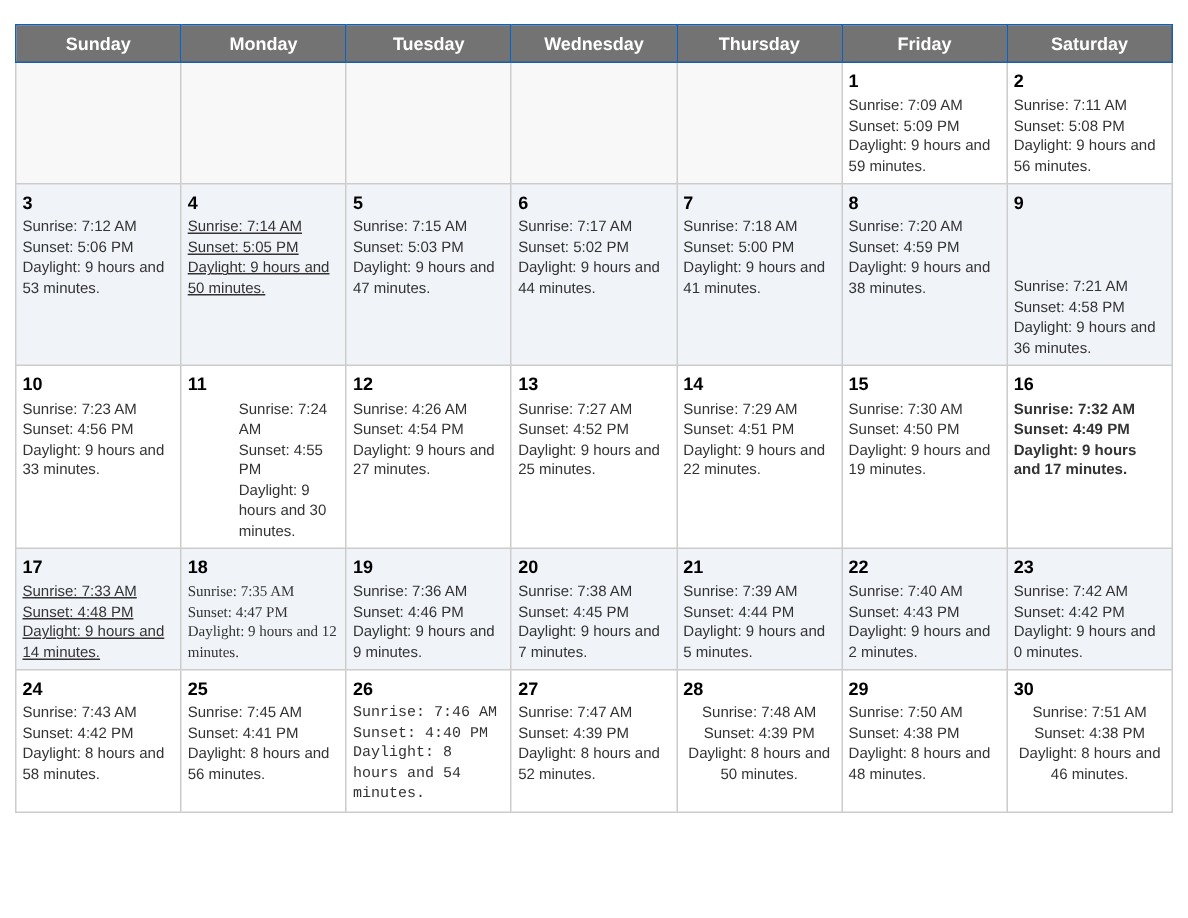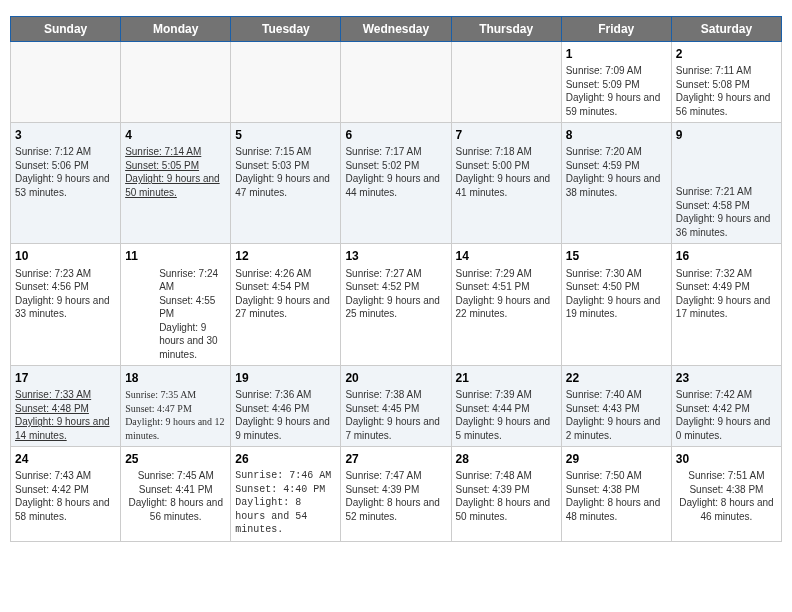--- a/index.html
+++ b/index.html
@@ -219,21 +219,21 @@
 Daylight: 9 hours and 22 minutes.</div>
         </td>
         <td>
           <span class="day-number">15</span>
           <div class="day-info" style="white-space: pre-line;">Sunrise: 7:30 AM
 Sunset: 4:50 PM
 Daylight: 9 hours and 19 minutes.</div>
         </td>
         <td>
           <span class="day-number">16</span>
-          <div class="day-info" style="white-space: pre-line;">Sunrise: 7:32 AM
+          <div class="day-info" style="white-space: pre-line; font-weight: bold;">Sunrise: 7:32 AM
 Sunset: 4:49 PM
 Daylight: 9 hours and 17 minutes.</div>
         </td>
       </tr>
       <tr>
         <td>
           <span class="day-number">17</span>
           <div class="day-info" style="white-space: pre-line; text-decoration: underline;">Sunrise: 7:33 AM
 Sunset: 4:48 PM
 Daylight: 9 hours and 14 minutes.</div>
@@ -277,39 +277,39 @@
       </tr>
       <tr>
         <td>
           <span class="day-number">24</span>
           <div class="day-info" style="white-space: pre-line;">Sunrise: 7:43 AM
 Sunset: 4:42 PM
 Daylight: 8 hours and 58 minutes.</div>
         </td>
         <td>
           <span class="day-number">25</span>
-          <div class="day-info" style="white-space: pre-line; text-align: center;">Sunrise: 7:45 AM
+          <div class="day-info" style="white-space: pre-line;">Sunrise: 7:45 AM
 Sunset: 4:41 PM
 Daylight: 8 hours and 56 minutes.</div>
         </td>
         <td>
           <span class="day-number">26</span>
           <div class="day-info" style="white-space: pre-line; font-family: Liberation Mono, monospace;">Sunrise: 7:46 AM
 Sunset: 4:40 PM
 Daylight: 8 hours and 54 minutes.</div>
         </td>
         <td>
           <span class="day-number">27</span>
           <div class="day-info" style="white-space: pre-line;">Sunrise: 7:47 AM
 Sunset: 4:39 PM
 Daylight: 8 hours and 52 minutes.</div>
         </td>
         <td>
           <span class="day-number">28</span>
-          <div class="day-info" style="white-space: pre-line;">Sunrise: 7:48 AM
+          <div class="day-info" style="white-space: pre-line; text-align: center;">Sunrise: 7:48 AM
 Sunset: 4:39 PM
 Daylight: 8 hours and 50 minutes.</div>
         </td>
         <td>
           <span class="day-number">29</span>
           <div class="day-info" style="white-space: pre-line;">Sunrise: 7:50 AM
 Sunset: 4:38 PM
 Daylight: 8 hours and 48 minutes.</div>
         </td>
         <td>

